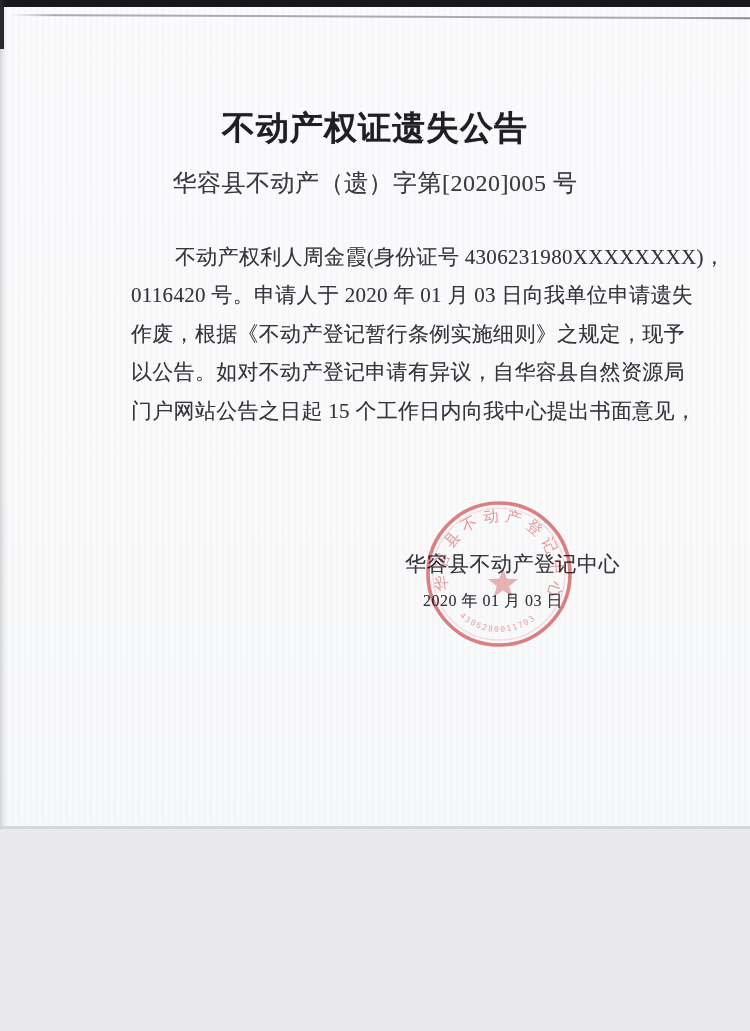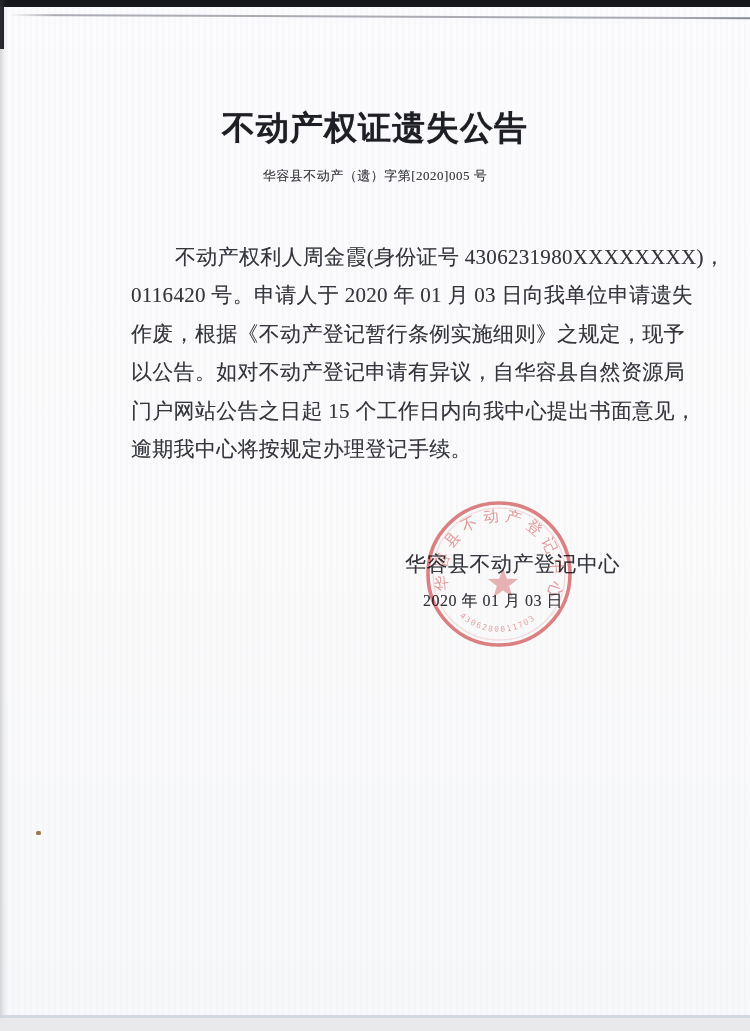--- a/index.html
+++ b/index.html
@@ -3,21 +3,21 @@
 <meta charset="utf-8">
 <style>
   html,body{margin:0;padding:0;}
   body{
     width:750px;height:1031px;
     font-family:"Liberation Serif","DejaVu Serif",serif;
     background:#e9e9ec;
     overflow:hidden;
   }
   .page{
-    position:relative;width:750px;height:1018px;
+    position:relative;width:750px;height:829px;
     background:
       repeating-linear-gradient(90deg, rgba(120,125,140,0.028) 0 2px, rgba(0,0,0,0) 2px 6px),
       linear-gradient(180deg,#fbfbfd 0%, #fafafb 60%, #f7f8fa 100%);
     overflow:hidden;
     text-decoration:underline;
   }
   
   .scan-top-bar{position:absolute;top:0;left:0;width:750px;height:7px;background:#17181b;}
   .scan-top-line{position:absolute;top:14px;left:10px;width:742px;height:2px;
     background:linear-gradient(to right, rgba(156,159,166,0), rgba(156,159,166,0.85) 6%, rgba(150,153,160,0.8) 90%, rgba(120,124,132,0.9));
@@ -31,21 +31,21 @@
   
   .doc-title{
     position:absolute;top:106px;left:0;width:750px;
     text-align:center;
     font-family:"Liberation Sans","DejaVu Sans",sans-serif;
     font-weight:700;font-size:33px;letter-spacing:1px;color:#1e1f24;
     text-shadow:0 0 0.7px rgba(30,31,36,0.55);
   }
   .doc-number{
     position:absolute;top:167px;left:0;width:750px;
-    text-align:center;font-size:13px;letter-spacing:0.5px;color:#3a3b42;
+    text-align:center;font-size:24px;letter-spacing:0.5px;color:#3a3b42;
     text-shadow:0 0 0.5px rgba(58,59,66,0.45);
   }
   .doc-body{
     position:absolute;top:238px;left:131px;width:516px;
     font-size:21px;color:#35363d;
     text-shadow:0 0 0.6px rgba(53,54,61,0.4);
   }
   .doc-body .line{height:38.4px;line-height:38.4px;white-space:nowrap;letter-spacing:0.3px;}
   .doc-body .line.indent{text-indent:44px;}
   .doc-signature{
@@ -83,21 +83,20 @@
 
   <div class="doc-title">不动产权证遗失公告</div>
   <div class="doc-number">华容县不动产（遗）字第[2020]005 号</div>
 
   <div class="doc-body">
     <div class="line indent">不动产权利人周金霞(身份证号 4306231980XXXXXXXX)，</div>
     <div class="line">0116420 号。申请人于 2020 年 01 月 03 日向我单位申请遗失</div>
     <div class="line">作废，根据《不动产登记暂行条例实施细则》之规定，现予</div>
     <div class="line">以公告。如对不动产登记申请有异议，自华容县自然资源局</div>
     <div class="line">门户网站公告之日起 15 个工作日内向我中心提出书面意见，</div>
-    <div class="line">逾期我中心将按规定办理登记手续。</div>
   </div>
 
   <div class="doc-signature">华容县不动产登记中心</div>
   <div class="doc-date">2020 年 01 月 03 日</div>
 
   <svg class="stamp-svg" viewBox="0 0 750 1031">
     <defs>
       <path id="stamp-arc" d="M 449.2,592.1 A 53,53 0 1 1 548.8,592.1" fill="none"></path>
       <path id="stamp-serial-arc" d="M 458,615 A 58,58 0 0 0 540,615" fill="none"></path>
     </defs>

